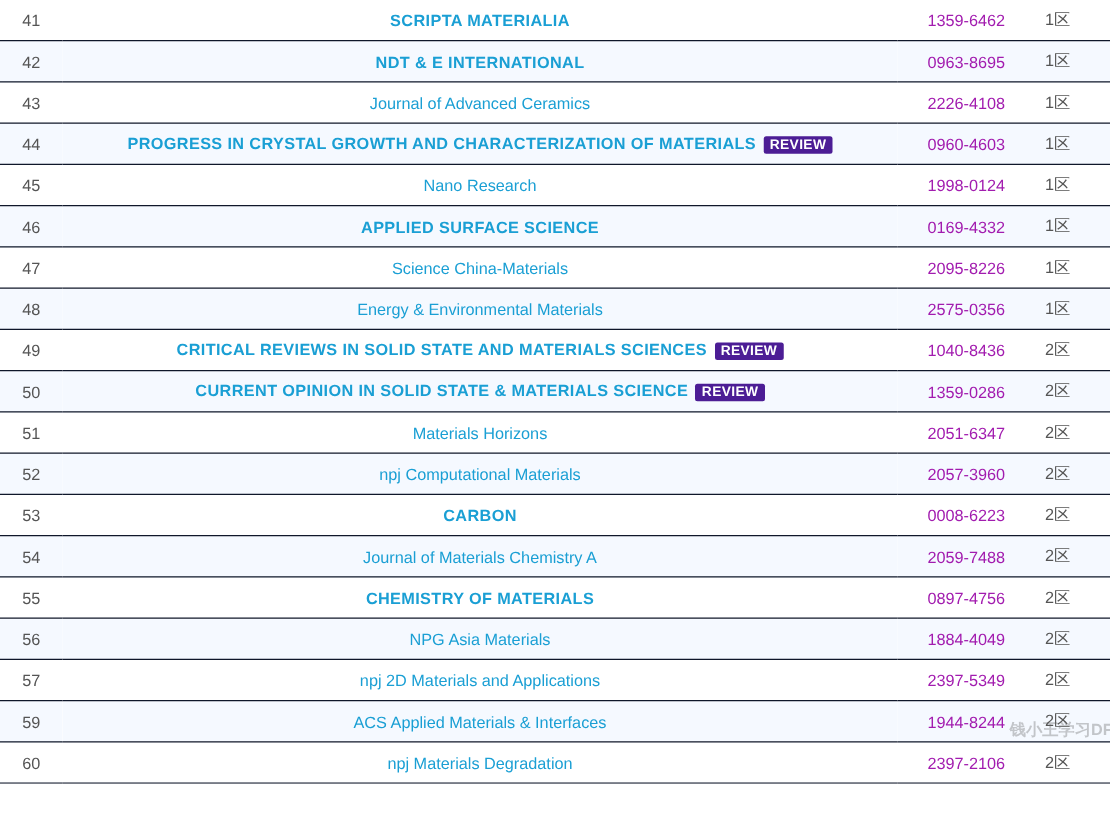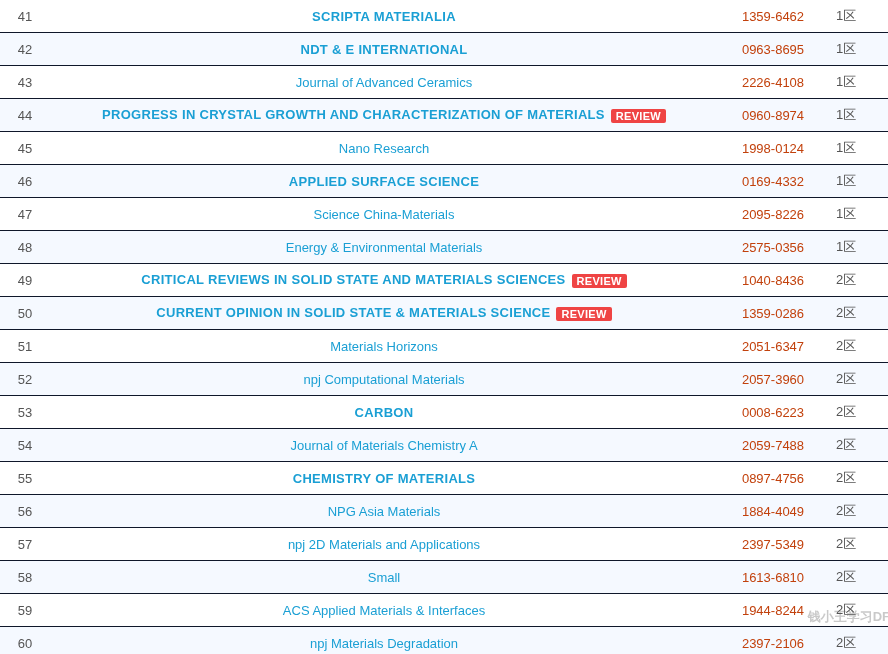--- a/index.html
+++ b/index.html
@@ -43,32 +43,32 @@
       margin-top: 32px;
     }
     .col-title.uppercase {
       text-transform: uppercase;
       font-weight: bold;
       letter-spacing: 0.3px;
     }
     .col-issn {
       width: 110px;
       text-align: center;
-      color: #c2410c;
+      color: #a21caf;
       font-size: 13px;
     }
     .col-zone {
       width: 60px;
       text-align: left;
       color: #555;
       font-size: 13px;
     }
     .review-badge {
       display: inline-block;
-      background-color: #ef4444;
+      background-color: #4c1d95;
       color: #fff;
       font-size: 11px;
       padding: 1px 5px;
       border-radius: 2px;
       margin-left: 6px;
       vertical-align: middle;
     }
   </style>
 </head>
 <body>
@@ -90,21 +90,21 @@
         </tr>
         <tr>
           <td class="col-num">43</td>
           <td class="col-title"><span>Journal of Advanced Ceramics</span></td>
           <td class="col-issn">2226-4108</td>
           <td class="col-zone">1区</td>
         </tr>
         <tr>
           <td class="col-num">44</td>
           <td class="col-title uppercase"><span>PROGRESS IN CRYSTAL GROWTH AND CHARACTERIZATION OF MATERIALS</span><span class="review-badge">review</span></td>
-          <td class="col-issn">0960-8974</td>
+          <td class="col-issn">0960-4603</td>
           <td class="col-zone">1区</td>
         </tr>
         <tr>
           <td class="col-num">45</td>
           <td class="col-title"><span>Nano Research</span></td>
           <td class="col-issn">1998-0124</td>
           <td class="col-zone">1区</td>
         </tr>
         <tr>
           <td class="col-num">46</td>
@@ -172,26 +172,20 @@
           <td class="col-issn">1884-4049</td>
           <td class="col-zone">2区</td>
         </tr>
         <tr>
           <td class="col-num">57</td>
           <td class="col-title"><span>npj 2D Materials and Applications</span></td>
           <td class="col-issn">2397-5349</td>
           <td class="col-zone">2区</td>
         </tr>
         <tr>
-          <td class="col-num">58</td>
-          <td class="col-title"><span>Small</span></td>
-          <td class="col-issn">1613-6810</td>
-          <td class="col-zone">2区</td>
-        </tr>
-        <tr>
           <td class="col-num">59</td>
           <td class="col-title" style="position: relative;"><span>ACS Applied Materials &amp; Interfaces</span><span style="position: absolute; right: -180px; bottom: 0px; color: rgba(100, 100, 100, 0.35); font-size: 13px; font-weight: bold; pointer-events: none;">钱小王学习DFT</span></td>
           <td class="col-issn">1944-8244</td>
           <td class="col-zone">2区</td>
         </tr>
         <tr>
           <td class="col-num">60</td>
           <td class="col-title"><span>npj Materials Degradation</span></td>
           <td class="col-issn">2397-2106</td>
           <td class="col-zone">2区</td>

